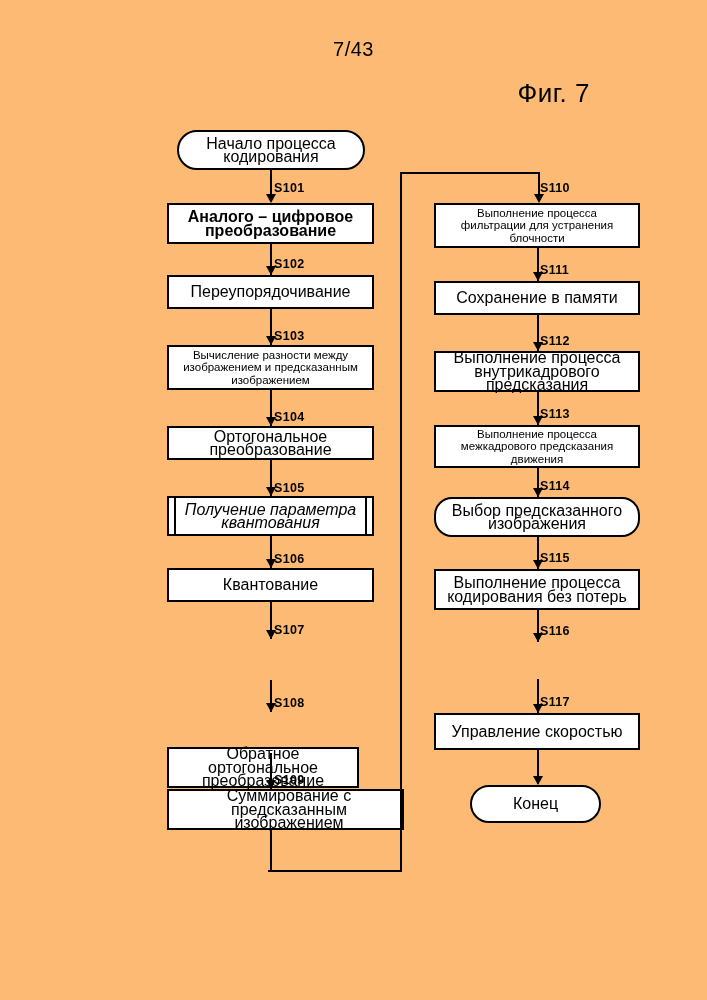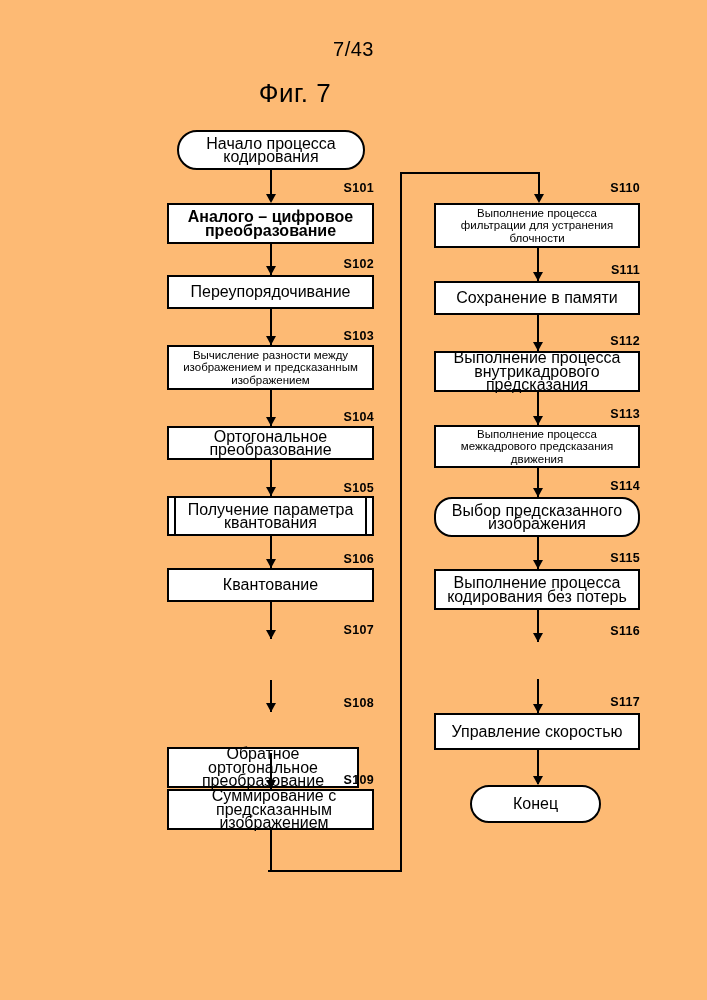--- a/index.html
+++ b/index.html
@@ -29,21 +29,21 @@
     text-align: center;
     font-size: 20px;
     letter-spacing: 0.5px;
     font-family: "Liberation Sans", "DejaVu Sans", sans-serif;
   }
   .fig-title {
     position: absolute;
     left: 0;
     top: 78px;
     width: 590px;
-    text-align: center;
+    text-align: right;
     font-size: 26px;
     letter-spacing: 0.5px;
   }
 
   
   .node {
     position: absolute;
     box-sizing: border-box;
     border: 2px solid #000;
     background: #ffffff;
@@ -84,21 +84,20 @@
   }
   .predefined::before { left: 5px; }
   .predefined::after  { right: 5px; }
 
   
   .step-label {
     position: absolute;
     font-size: 12.5px;
     font-weight: bold;
     letter-spacing: 0.3px;
-    text-align: right;
     white-space: nowrap;
   }
 
   
   .vline {
     position: absolute;
     width: 0;
     border-left: 2px solid #000;
   }
   .hline {
@@ -160,21 +159,21 @@
 
   <div class="step-label" style="left:274px; top:410px; width:100px;">S104</div>
   <div class="node" style="left:167px; top:426px; width:207px; height:34px;">
     <span class="txt">Ортогональное преобразование</span>
   </div>
 
   <div class="vline" style="left:270px; top:460px; height:36px;"></div>
   <div class="arrow-down" style="left:266px; top:487px;"></div>
 
   <div class="step-label" style="left:274px; top:481px; width:100px;">S105</div>
-  <div class="node predefined" style="left:167px; top:496px; width:207px; height:40px;">
+  <div class="node predefined" style="left:167px; top:496px; width:207px; height:40px;font-style:italic;">
     <span class="txt">Получение параметра
 квантования</span>
   </div>
 
   <div class="vline" style="left:270px; top:536px; height:32px;"></div>
   <div class="arrow-down" style="left:266px; top:559px;"></div>
 
   <div class="step-label" style="left:274px; top:552px; width:100px;">S106</div>
   <div class="node" style="left:167px; top:568px; width:207px; height:34px;">
     <span class="txt">Квантование</span>
@@ -191,21 +190,21 @@
   <div class="step-label" style="left:274px; top:696px; width:100px;">S108</div>
   <div class="node" style="left:167px; top:712px; width:192px; height:41px;margin-top:35px;">
     <span class="txt">Обратное ортогональное
 преобразование</span>
   </div>
 
   <div class="vline" style="left:270px; top:753px; height:36px;"></div>
   <div class="arrow-down" style="left:266px; top:780px;"></div>
 
   <div class="step-label" style="left:274px; top:773px; width:100px;">S109</div>
-  <div class="node" style="left:167px; top:789px; width:207px; height:41px;padding-left:7px;">
+  <div class="node" style="left:167px; top:789px; width:237px; height:41px;padding-left:7px;">
     <span class="txt">Суммирование с
 предсказанным изображением</span>
   </div>
 
   <div class="vline" style="left:270px; top:830px; height:42px;"></div>
   <div class="hline" style="left:268px; top:870px; width:134px;"></div>
   <div class="vline" style="left:400px; top:172px; height:700px;"></div>
   <div class="hline" style="left:400px; top:172px; width:140px;"></div>
   <div class="vline" style="left:538px; top:172px; height:22px;"></div>
   <div class="arrow-down" style="left:534px; top:194px;"></div>

